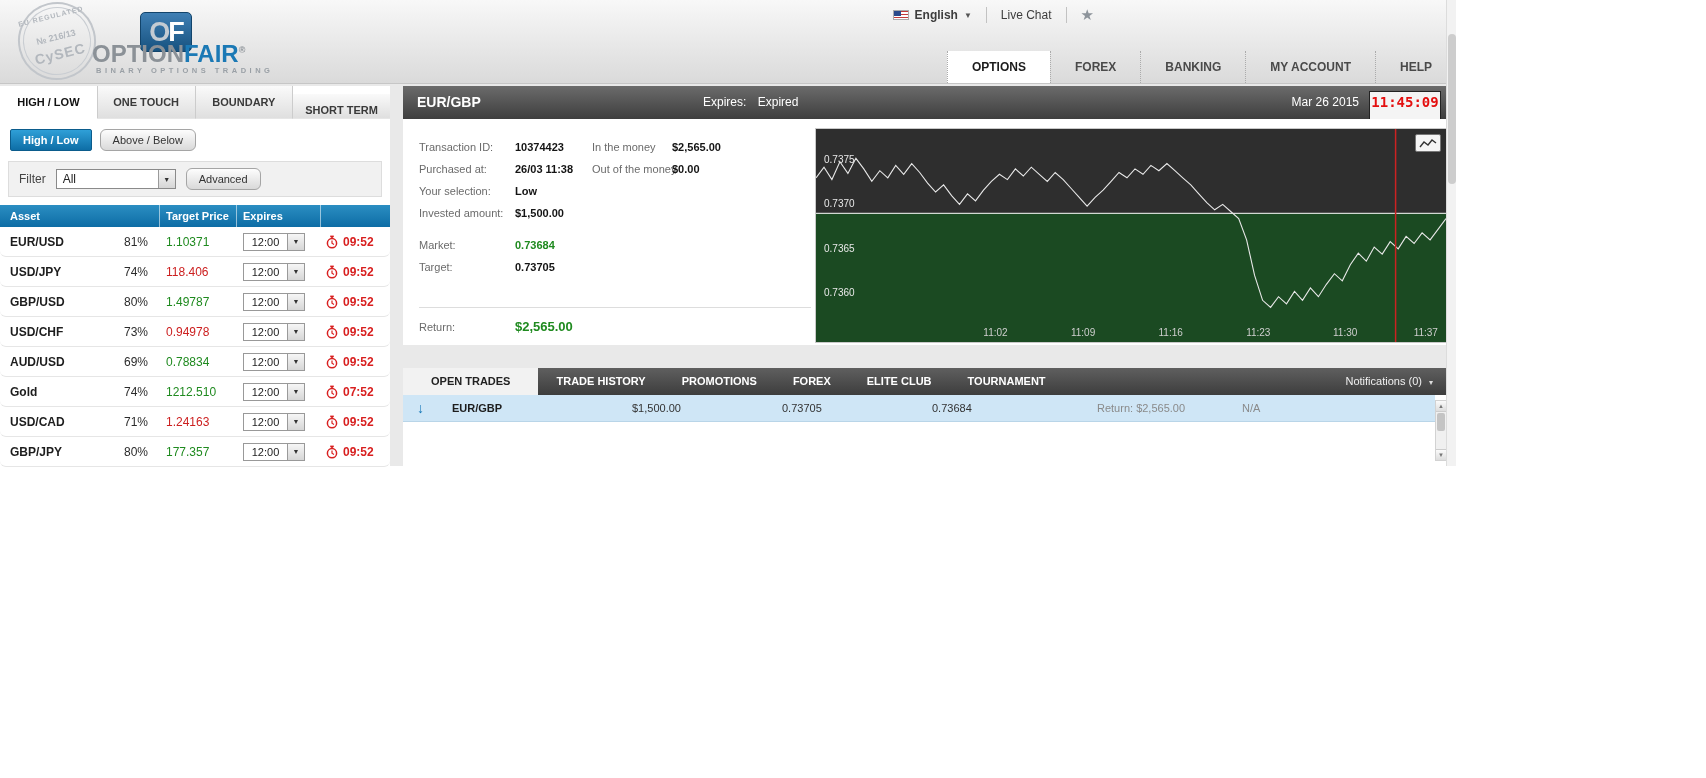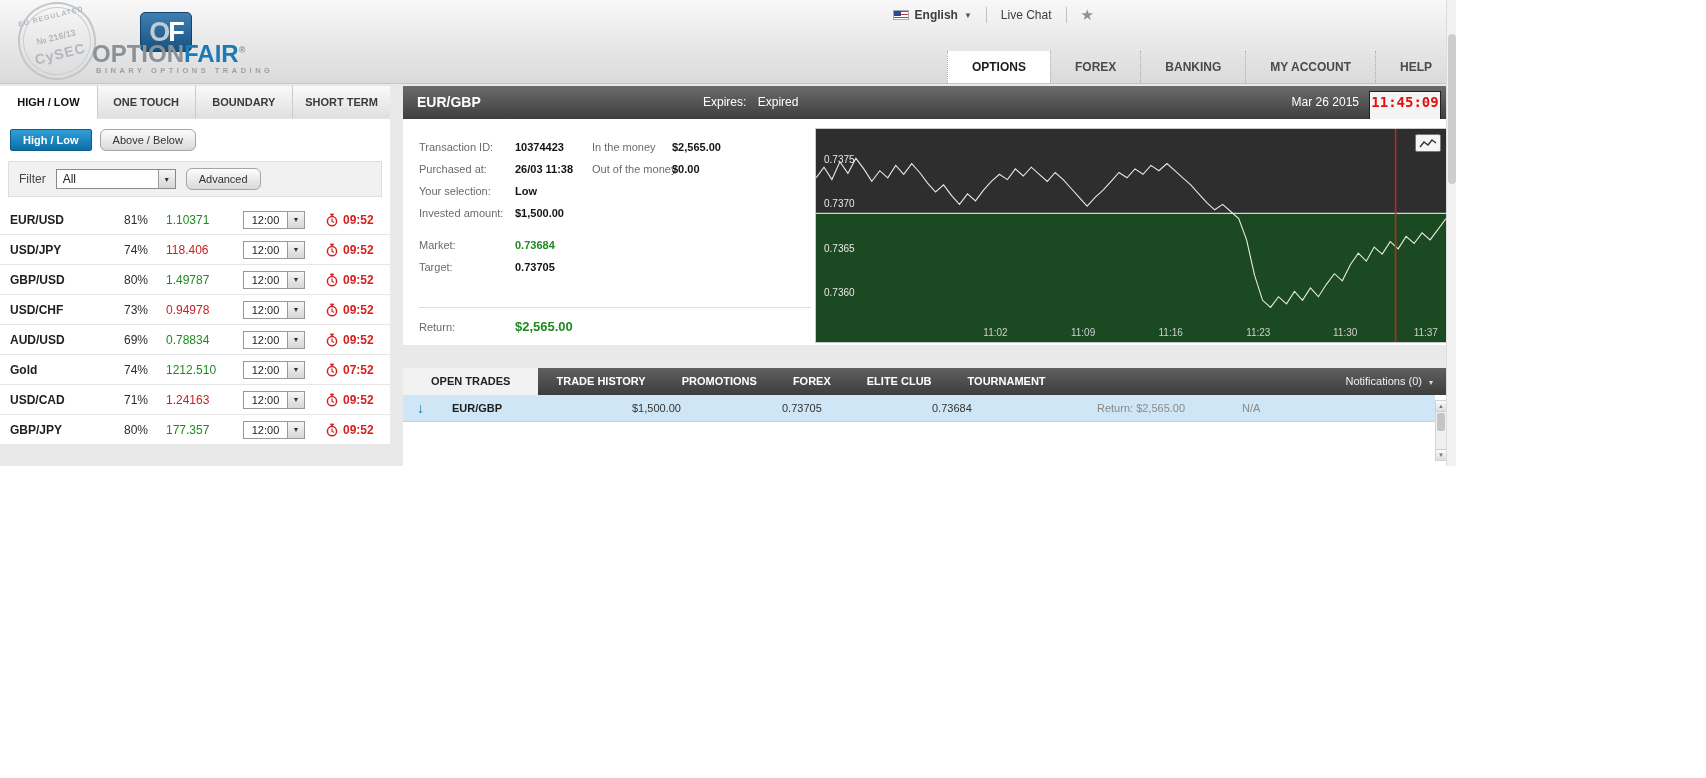--- a/index.html
+++ b/index.html
@@ -38,38 +38,38 @@
   .nav { position:absolute; right:0; bottom:0; display:flex; height:32px; }
   .nav-tab { padding:0 24px; line-height:32px; font-size:12px; font-weight:bold; color:#4a4a4a;
              border-left:1px dotted #ababab; cursor:pointer; }
   .nav-tab[data-active="true"] { background:#ffffff; color:#1c1c1c; }
 
   
   .sidebar { position:absolute; left:0; top:86px; width:390px; background:#ffffff; }
   .side-tabs { display:flex; height:33px; }
   .side-tab { flex:1; text-align:center; line-height:33px; font-size:11px; font-weight:bold; color:#3a3a3a;
               background:linear-gradient(#fafafa,#dfdfdf); border-right:1px solid #cccccc; border-bottom:1px solid #e6e6e6; cursor:pointer; }
-  .side-tab:last-child { border-right:none; }
+  .side-tab:last-child { border-right:none;margin-top:8px; }
   .side-tab[data-active="true"] { background:#ffffff; border-bottom:1px solid #ffffff; color:#111; }
   .mode-row { padding:10px 10px 8px 10px; display:flex; gap:8px; }
   .btn-blue { background:linear-gradient(#2fa0d8,#0e6ea6); color:#fff; border:1px solid #0b5c8c;
               font-size:11px; font-weight:bold; padding:4px 12px; border-radius:2px; cursor:pointer; }
   .btn-gray { background:linear-gradient(#fdfdfd,#d9d9d9); color:#333; border:1px solid #a5a5a5;
               font-size:11px; padding:4px 12px; border-radius:6px; cursor:pointer; }
   .filter-row { margin:2px 8px 8px 8px; background:#f1f1f1; border:1px solid #dddddd;
                 padding:6px 10px; display:flex; align-items:center; gap:10px; font-size:12px; color:#444; }
   .select { background:#fff; border:1px solid #8a8a8a; height:20px; display:flex; align-items:center; width:120px; font-size:12px; cursor:pointer; }
   .select .val { flex:1; padding:0 6px; color:#222; }
   .ddbtn { width:17px; height:100%; background:linear-gradient(#f6f6f6,#d6d6d6); border-left:1px solid #9a9a9a;
            font-size:7px; display:flex; align-items:center; justify-content:center; color:#333; cursor:pointer; }
   .athead { display:flex; height:22px; background:linear-gradient(#2b8ec2,#0d6da5); color:#fff;
             font-size:11px; font-weight:bold; align-items:center; margin-top:2px; }
   .athead .hc { border-right:1px solid rgba(255,255,255,.55); height:100%; line-height:22px; padding-left:10px; }
   .hc1 { width:160px; } .hc2 { width:77px; padding-left:6px !important; } .hc3 { width:84px; padding-left:6px !important; } .hc4 { width:69px; border-right:none !important; }
-  .arow { display:flex; align-items:center; height:30px; border-bottom:1px solid #e6e6e6; background:#fff; font-size:12px; cursor:pointer; }
+  .arow { display:flex; align-items:center; height:30px; border-bottom:1px solid #e6e6e6; background:#fff; font-size:12px; cursor:pointer;border-radius:6px; }
   .ac1 { width:160px; display:flex; justify-content:space-between; align-items:center; padding:0 12px 0 10px; }
   .a-name { font-weight:bold; color:#1d1d1d; }
   .a-pct { color:#2b2b2b; }
   .ac2 { width:77px; padding-left:6px; }
   .a-price[data-dir="up"] { color:#1f8a1f; }
   .a-price[data-dir="down"] { color:#cc2020; }
   .ac3 { width:84px; padding-left:6px; }
   .mini { display:flex; height:18px; width:62px; border:1px solid #999; background:#fff; font-size:11px; }
   .mini .mval { flex:1; text-align:center; line-height:17px; color:#222; font-style:normal; }
   .ac4 { width:69px; display:flex; align-items:center; gap:4px; padding-left:4px; }
@@ -196,20 +196,26 @@
 
       <div class="filter-row">
         <span>Filter</span>
         <div class="select">
           <span class="val">All</span>
           <span class="ddbtn">▼</span>
         </div>
         <button class="btn-gray">Advanced</button>
       </div>
 
+      <div class="athead">
+        <span class="hc hc1">Asset</span>
+        <span class="hc hc2">Target Price</span>
+        <span class="hc hc3">Expires</span>
+        <span class="hc hc4"></span>
+      </div>
 
       <div>
 
           <div class="arow">
             <span class="ac1">
               <span class="a-name">EUR/USD</span>
               <span class="a-pct">81%</span>
             </span>
             <span class="ac2">
               <span class="a-price" data-dir="up">1.10371</span>

